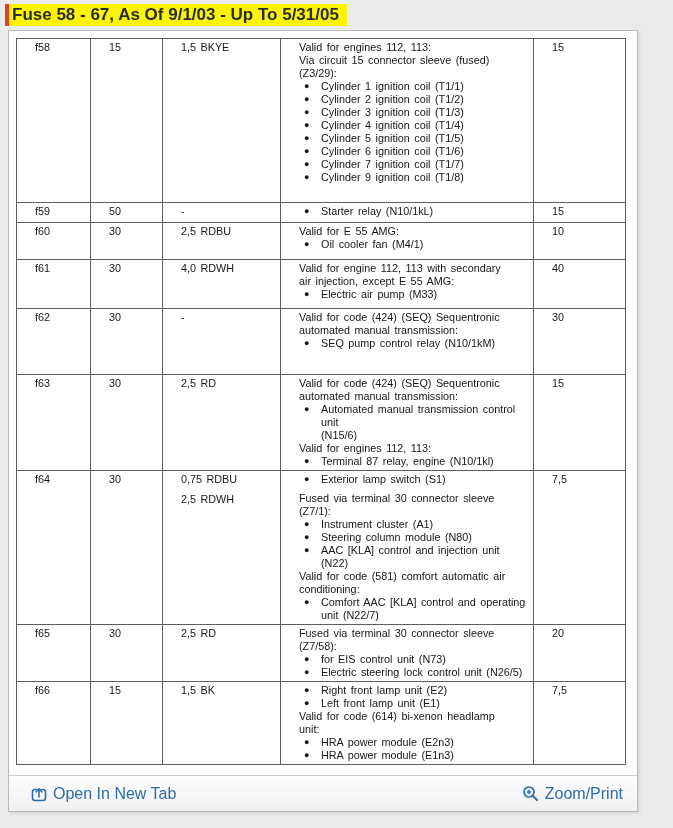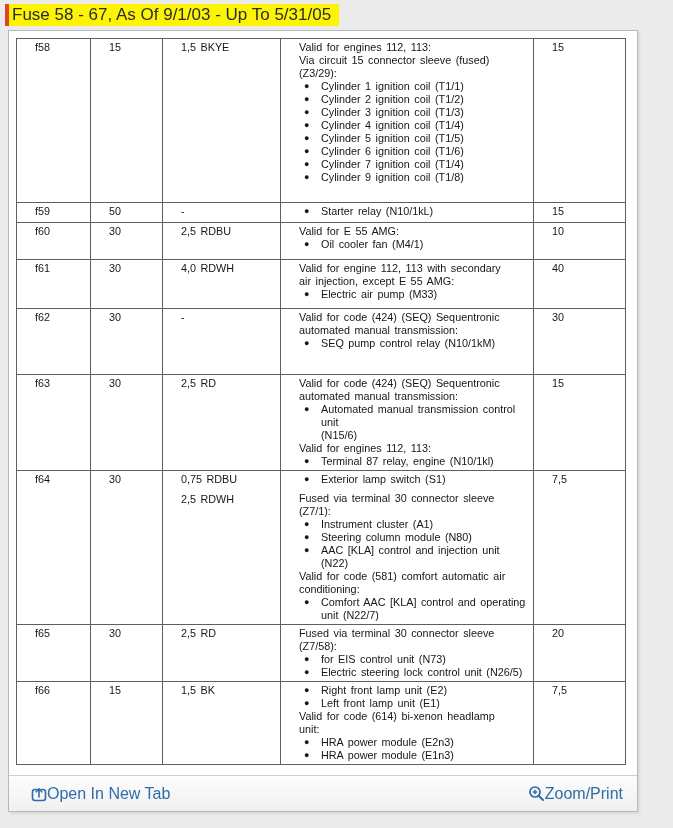--- a/index.html
+++ b/index.html
@@ -6,21 +6,21 @@
   html,body { width:673px; height:828px; }
   body {
     background:#ebebeb;
     font-family:"Liberation Sans", sans-serif;
     position:relative;
     overflow:hidden;
   }
   
   .page-title {
     position:absolute; left:5px; top:3px;
-    font-size:17px; font-weight:400; color:#2b2b36;
+    font-size:17px; font-weight:700; color:#2b2b36;
     line-height:24px;
   }
   .page-title .hl {
     background:#fcf403;
     padding:1px 8px 2px 7px;
     position:relative;
   }
   .page-title .hl::before {
     content:""; position:absolute; left:0; top:0; bottom:0; width:4px;
     background:#e04326;
@@ -59,21 +59,21 @@
   
   .footer-bar {
     flex:0 0 36px; height:36px;
     background:linear-gradient(#fdfdfd,#f0f0f0);
     border-top:1px solid #cfcfcf;
     display:flex; align-items:center; justify-content:space-between;
     padding:0 14px 0 22px;
   }
   .footer-link {
     color:#2e6da6; text-decoration:none; font-size:16px;
-    display:inline-flex; align-items:center; cursor:pointer;
+    display:inline-flex; align-items:center; gap:6px; cursor:pointer;
   }
   .footer-link svg { display:block; }
 </style>
 </head>
 <body>
 
 <h1 class="page-title"><span class="hl">Fuse 58 - 67, As Of 9/1/03 - Up To 5/31/05</span></h1>
 
 <div class="viewer">
   <div class="doc-area">
@@ -114,21 +114,21 @@
               <div class="b-line">
                 <span class="b-dot">●</span>
                 <span class="b-text">Cylinder 5 ignition coil (T1/5)</span>
               </div>
               <div class="b-line">
                 <span class="b-dot">●</span>
                 <span class="b-text">Cylinder 6 ignition coil (T1/6)</span>
               </div>
               <div class="b-line">
                 <span class="b-dot">●</span>
-                <span class="b-text">Cylinder 7 ignition coil (T1/4)</span>
+                <span class="b-text">Cylinder 7 ignition coil (T1/7)</span>
               </div>
               <div class="b-line">
                 <span class="b-dot">●</span>
                 <span class="b-text">Cylinder 9 ignition coil (T1/8)</span>
               </div>
             </td>
             <td class="c-amp2">15</td>
           </tr>
           <tr style="height: 20px;">
             <td class="c-fuse">f59</td>

